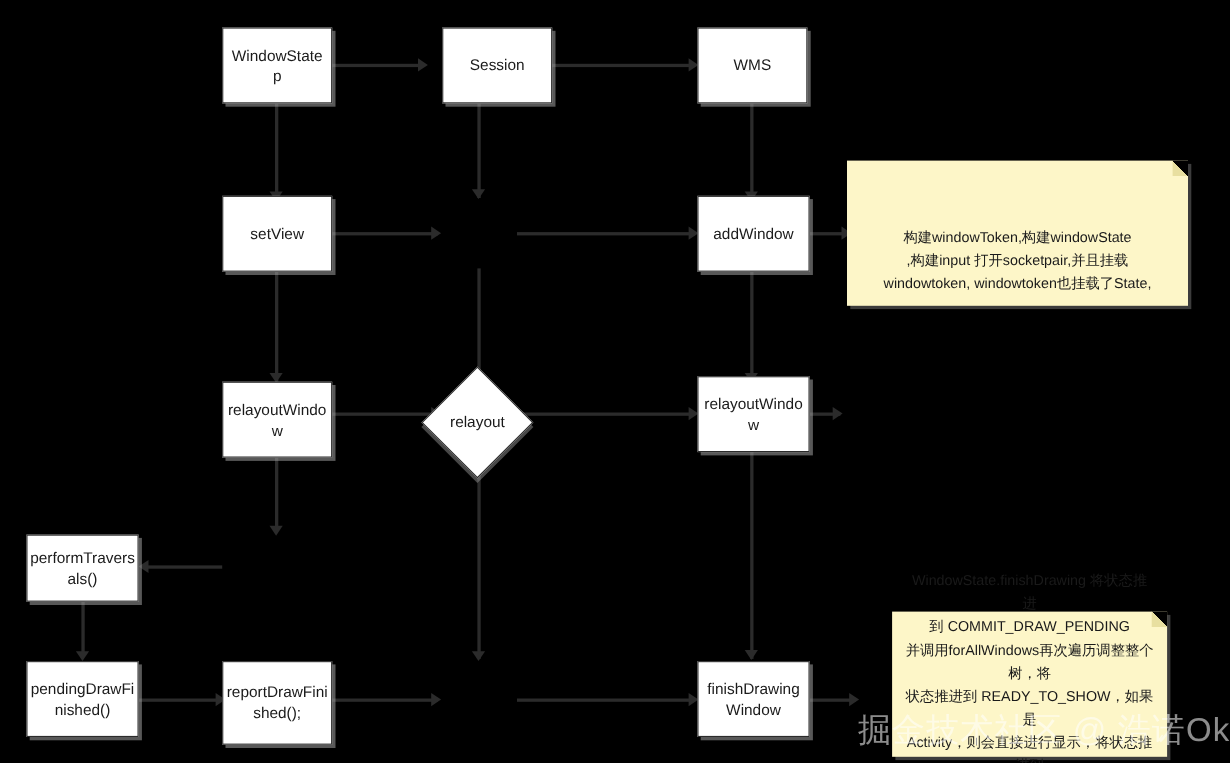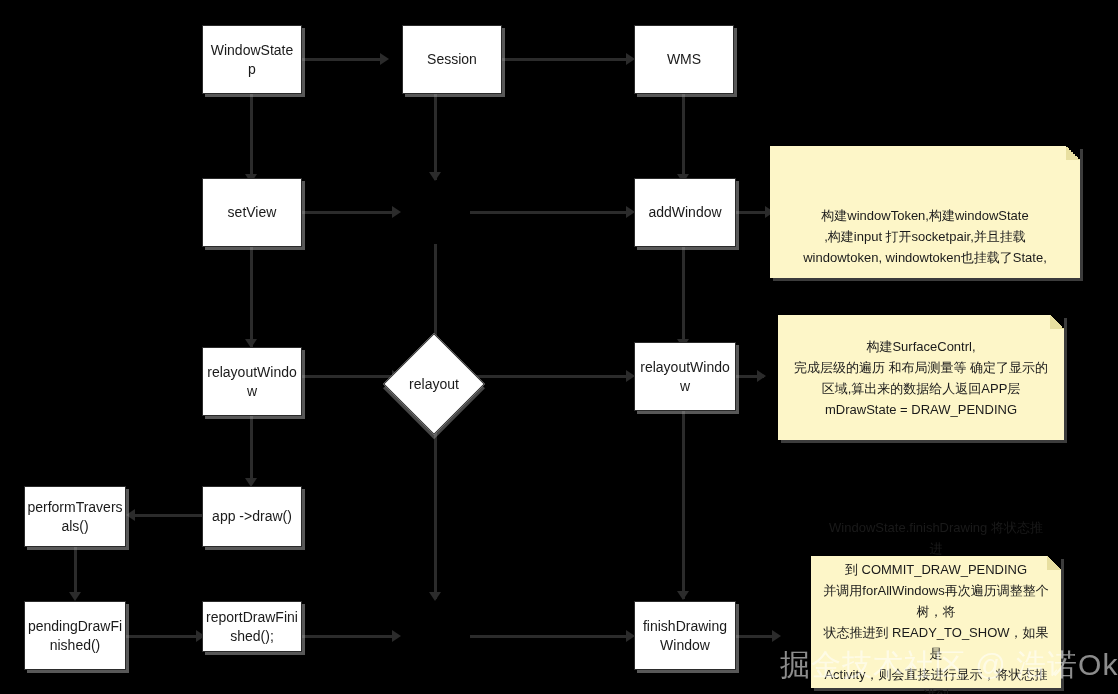--- a/index.html
+++ b/index.html
@@ -222,46 +222,36 @@
     <div class="shape"></div>
     <span class="label">relayout</span>
   </div>
   <div class="node" style="left:634px; top:342px; width:102px; height:69px;">
     <span class="label">relayoutWindow</span>
   </div>
 
   <div class="node" style="left:24px; top:486px; width:102px; height:61px;">
     <span class="label">performTraversals()</span>
   </div>
-  <div class="node" style="left:202px; top:486px; width:100px; height:61px;">
-    <span class="label">app -&gt;draw()</span>
-  </div>
 
   <div class="node" style="left:24px; top:601px; width:102px; height:69px;">
     <span class="label">pendingDrawFinished()</span>
   </div>
-  <div class="node" style="left:202px; top:601px; width:100px; height:51px;">
+  <div class="node" style="left:202px; top:601px; width:100px; height:76px;">
     <span class="label">reportDrawFinished();</span>
   </div>
   <div class="node" style="left:634px; top:601px; width:102px; height:69px;">
     <span class="label">finishDrawingWindow</span>
   </div>
 
   <div class="note" style="left:770px; top:146px; width:310px; height:132px;align-items:flex-end;">
     <span class="fold"></span>
     <span class="text">构建windowToken,构建windowState
 ,构建input 打开socketpair,并且挂载
 windowtoken, windowtoken也挂载了State,</span>
-  </div>
-  <div class="note" style="left:778px; top:315px; width:286px; height:125px;">
-    <span class="fold"></span>
-    <span class="text">构建SurfaceContrl,
-完成层级的遍历 和布局测量等 确定了显示的
-区域,算出来的数据给人返回APP层
-mDrawState = DRAW_PENDING</span>
   </div>
   <div class="note" style="left:786px; top:556px; width:250px; height:132px;margin-left:25px;">
     <span class="fold"></span>
     <span class="text">WindowState.finishDrawing 将状态推进
 到 COMMIT_DRAW_PENDING
 并调用forAllWindows再次遍历调整整个树，将
 状态推进到 READY_TO_SHOW，如果是
 Activity，则会直接进行显示，将状态推进到
 HAS_DRAWN</span>
   </div>

